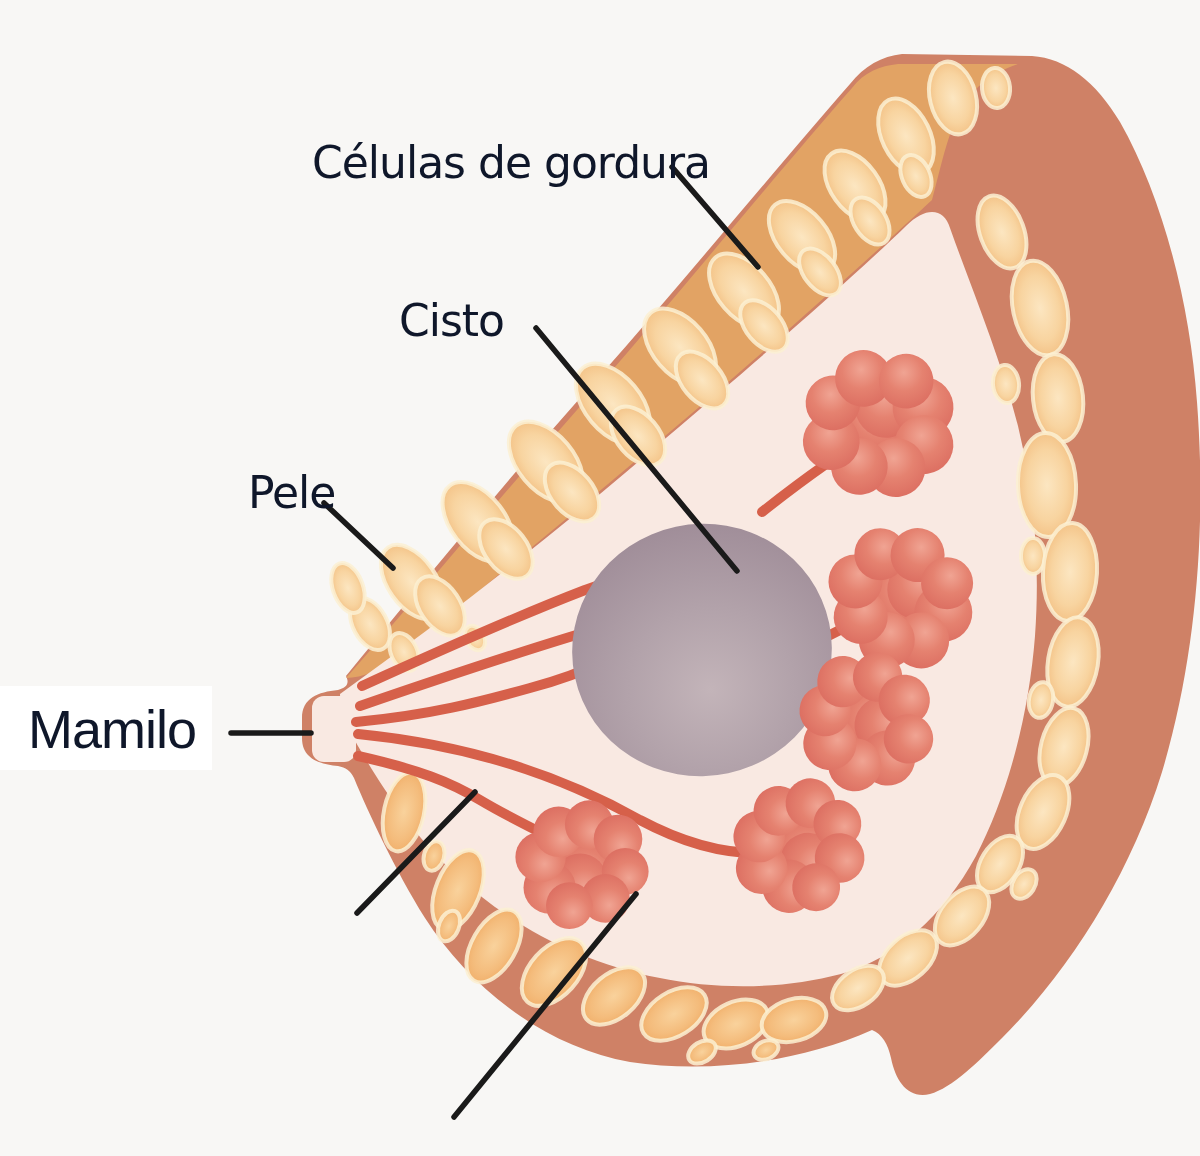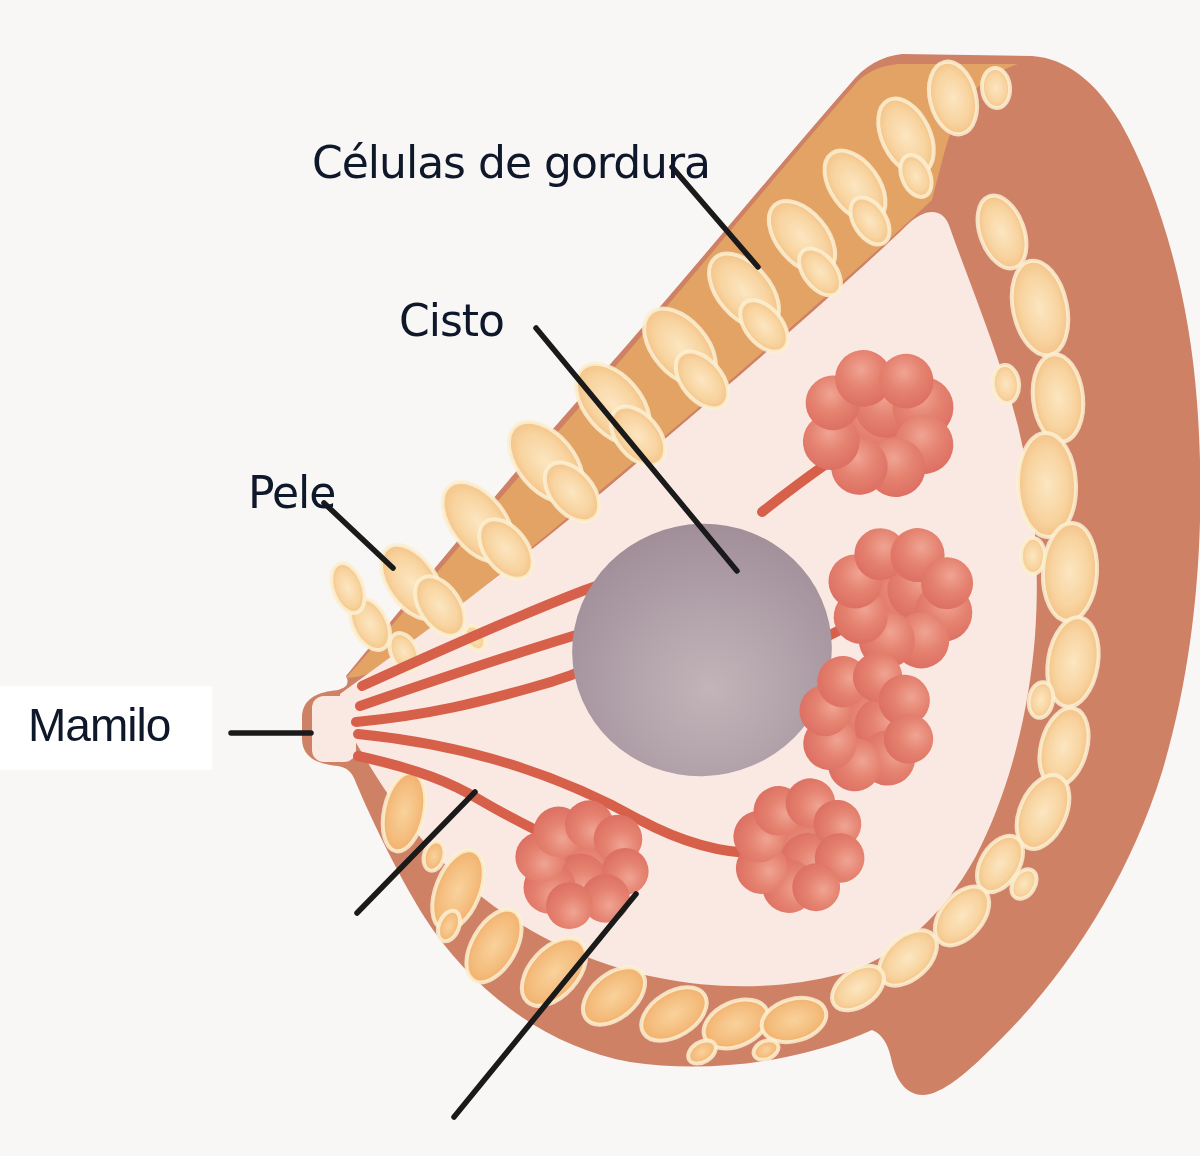--- a/index.html
+++ b/index.html
@@ -8,21 +8,21 @@
     background:#f8f7f5;
     font-family:"DejaVu Sans", sans-serif;
   }
   #stage{position:absolute;left:0;top:0;width:1200px;height:1156px;}
   svg{position:absolute;left:0;top:0;}
   .label{
     position:absolute;color:#0f172a;white-space:nowrap;
     font-size:44px;letter-spacing:-1px;line-height:1.05;
     font-family:"DejaVu Sans", sans-serif;
   }
-  .label.arial{font-family:"Liberation Sans", sans-serif;font-size:46px;letter-spacing:-1px;}
+  .label.arial{font-family:"Liberation Sans", sans-serif;font-size:54px;letter-spacing:-1px;}
   .label-box{position:absolute;background:#ffffff;}
 </style>
 </head>
 <body>
 
 <div id="stage">
 
 <svg width="1200" height="1156" viewBox="0 0 1200 1156">
   <defs>
     <radialGradient id="fatGrad" cx="0.5" cy="0.5" r="0.62">

